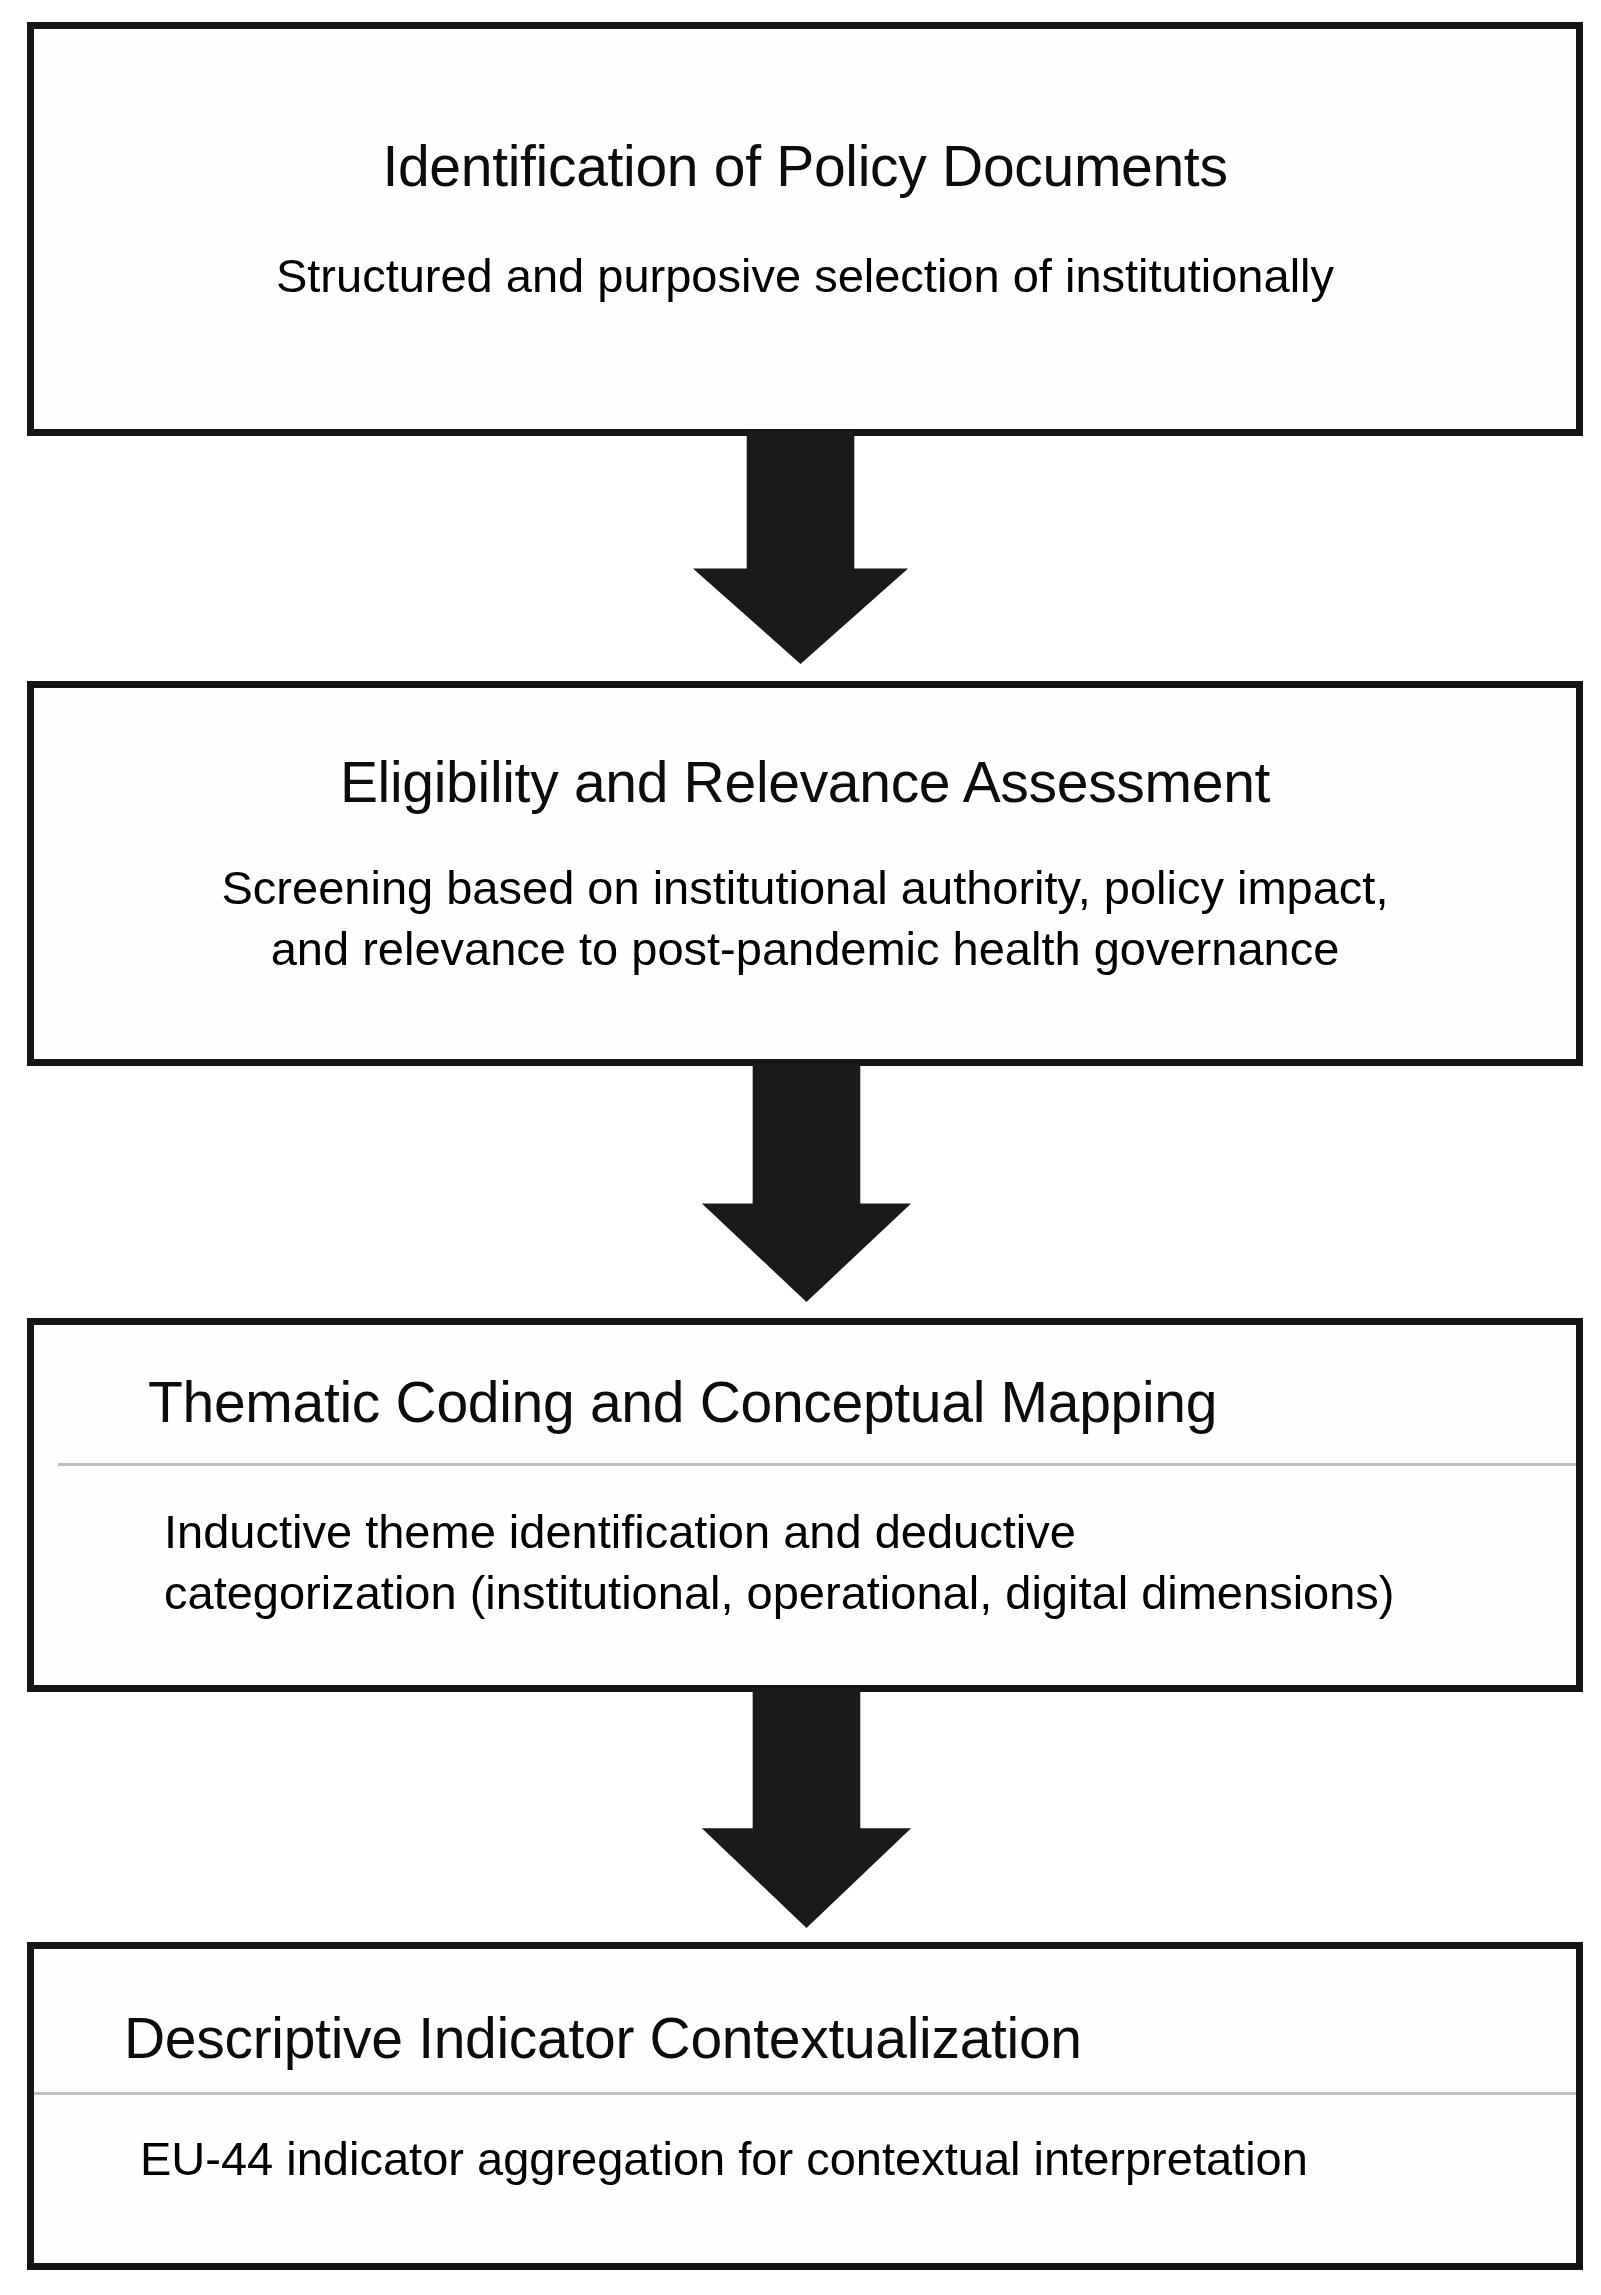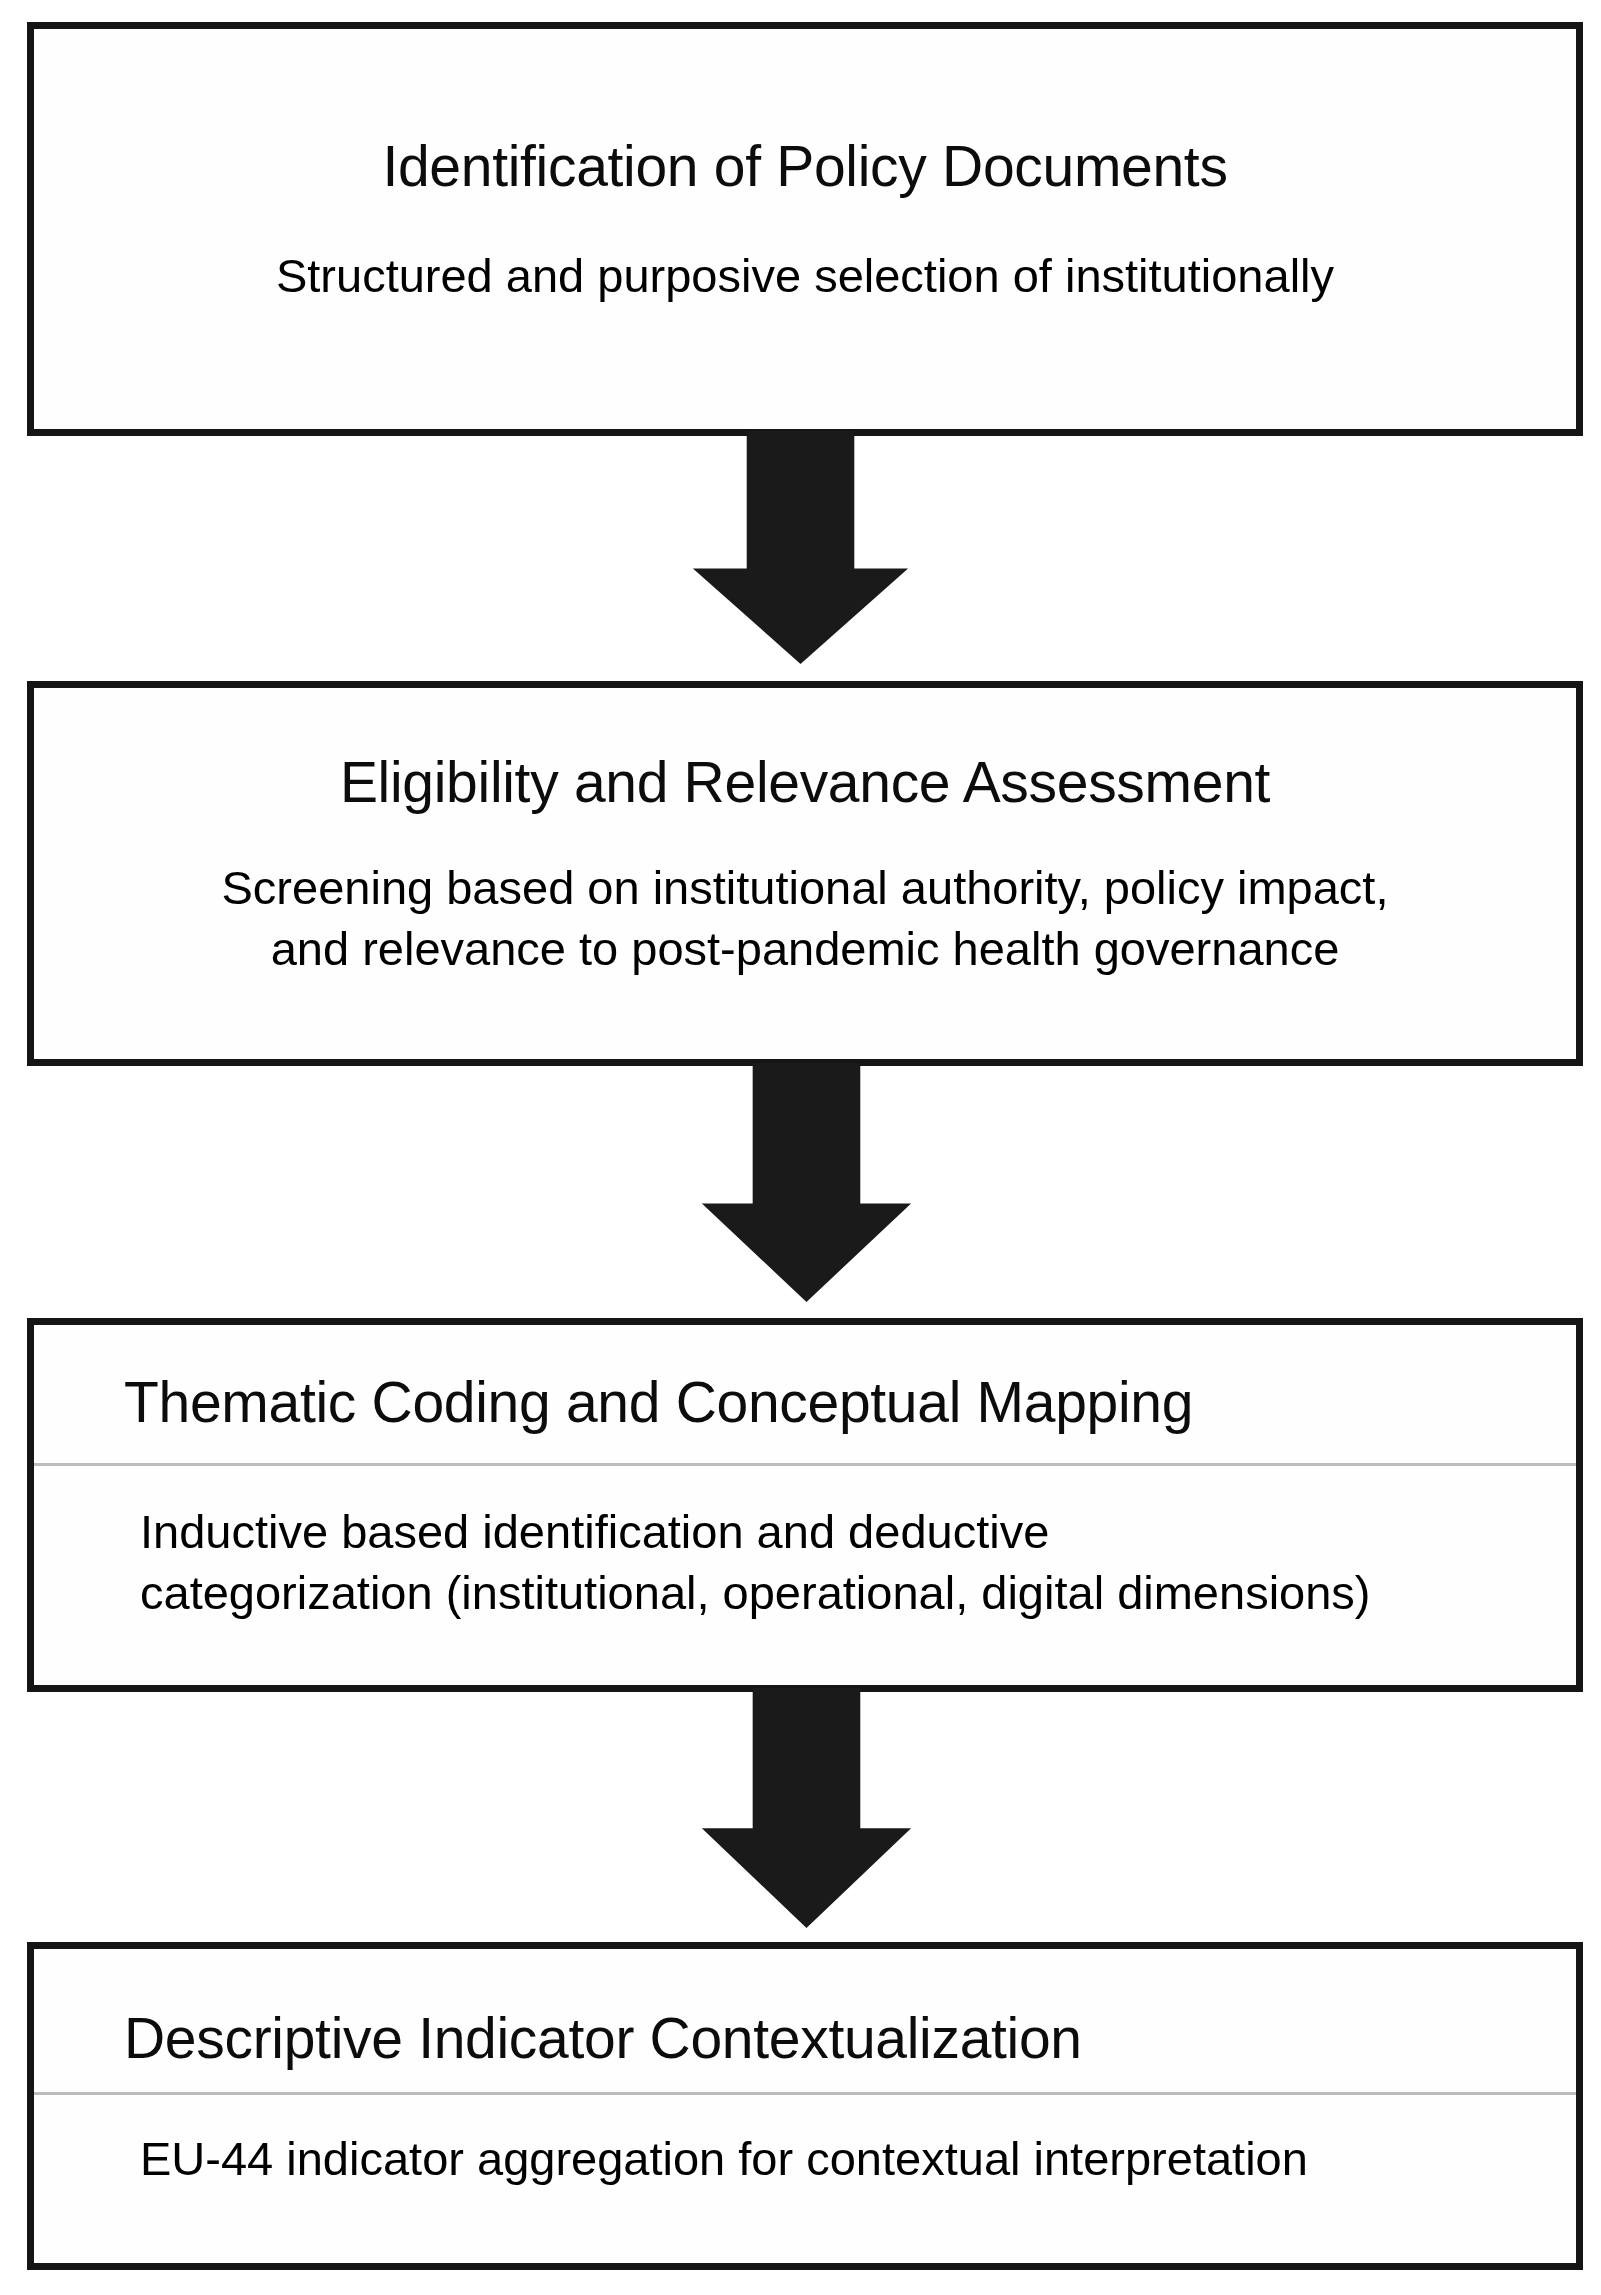--- a/index.html
+++ b/index.html
@@ -29,21 +29,21 @@
     background: #fefefe;
     border: 7.8px solid #151515;
     display: flex;
     flex-direction: column;
     justify-content: center;
   }
 
   
   #box-1 { left: 27px;  top: 21.5px;   width: 1556px; height: 414px; }
   #box-2 { left: 27px;  top: 681px; width: 1556px; height: 385px; }
-  #box-3 { left: 27px;  top: 1318px; width: 1556px; height: 374px; }
+  #box-3 { left: 27px;  top: 1318px; width: 1556px; height: 374px; padding-left: 24px; }
   #box-4 { left: 27px;  top: 1942px; width: 1556px; height: 328px; }
 
   .box-title {
     font-family: "Liberation Sans Narrow", "Liberation Sans", "DejaVu Sans", sans-serif;
     font-weight: normal;
     font-size: 57px;
     line-height: 1.12;
     color: #0c0c0c;
     letter-spacing: -0.3px;
     margin: 0;
@@ -123,21 +123,21 @@
   <div class="flow-arrow" id="arrow-2">
     <svg viewBox="0 0 460 400" preserveAspectRatio="none" aria-hidden="true">
       <polygon points="150,0 330,0 330,235 415,235 240,400 65,235 150,235" fill="#1a1a1a"></polygon>
     </svg>
   </div>
 
   <div class="flow-box ruled" id="box-3">
     <div class="box-title">Thematic Coding and Conceptual Mapping</div>
     <div class="divider"></div>
     <div class="box-body">
-      <div>Inductive based identification and deductive</div>
+      <div>Inductive theme identification and deductive</div>
       <div>categorization (institutional, operational, digital dimensions)</div>
     </div>
   </div>
 
   <div class="flow-arrow" id="arrow-3">
     <svg viewBox="0 0 460 402" preserveAspectRatio="none" aria-hidden="true">
       <polygon points="150,0 330,0 330,235 415,235 240,402 65,235 150,235" fill="#1a1a1a"></polygon>
     </svg>
   </div>
 

